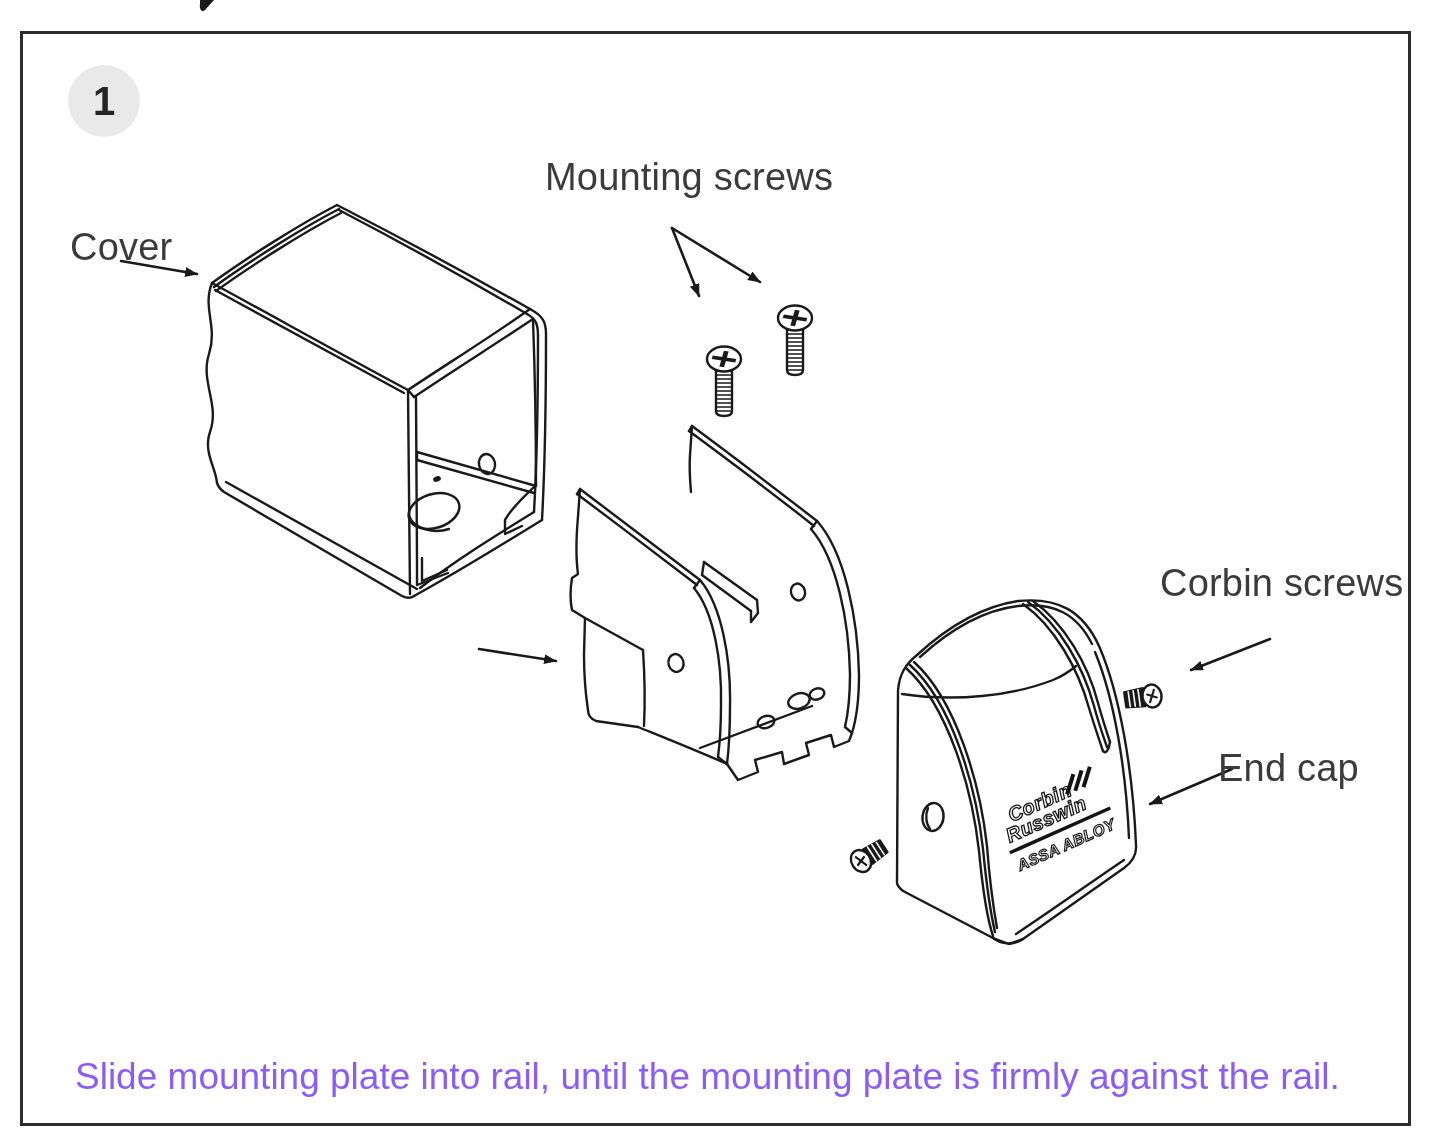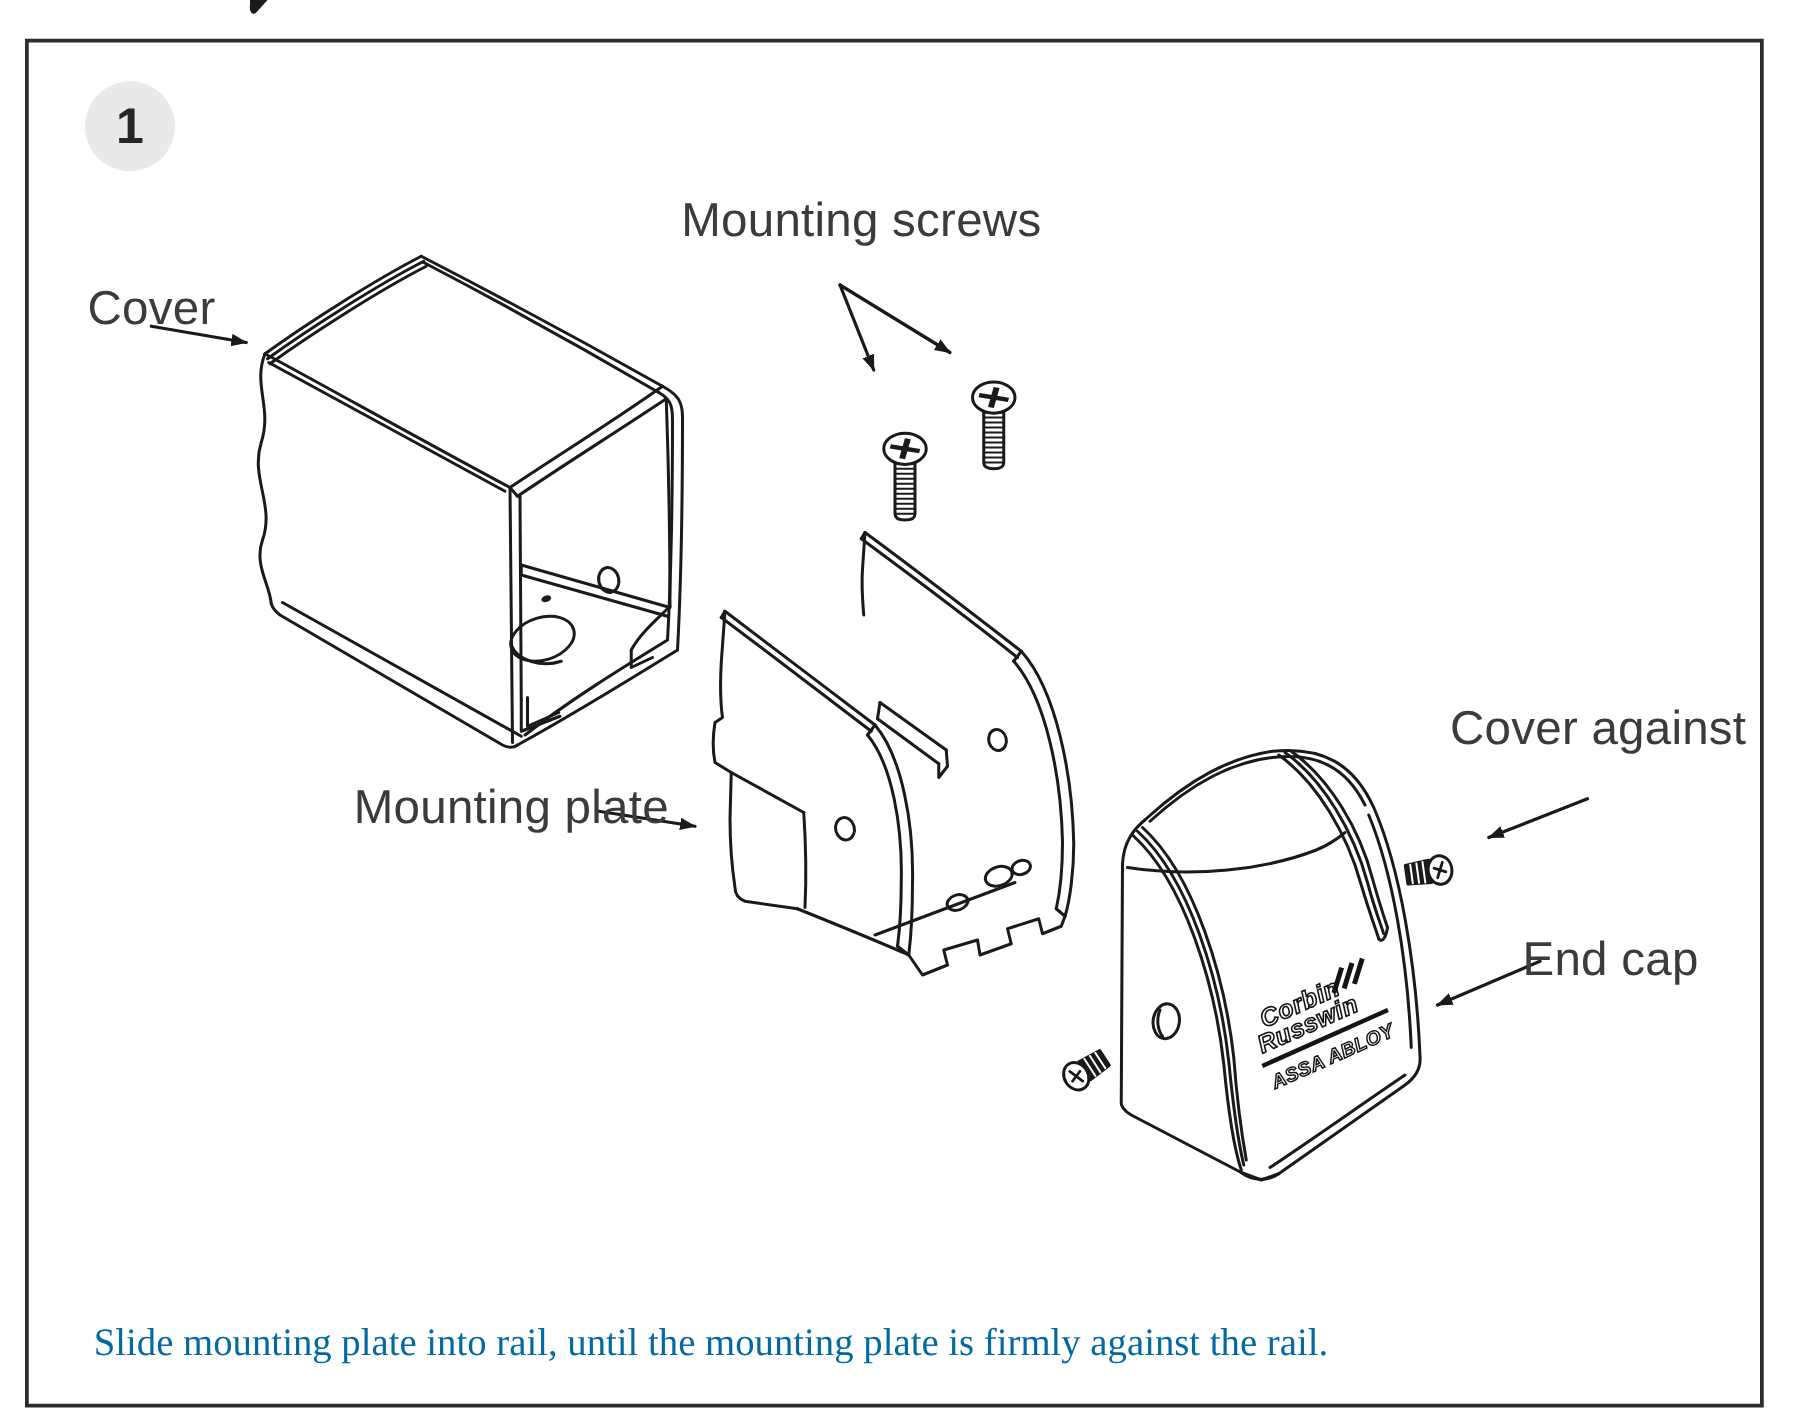--- a/index.html
+++ b/index.html
@@ -14,21 +14,21 @@
   #stepCircle{
     position:absolute;left:68px;top:65px;width:72px;height:72px;border-radius:50%;
     background:#e9e9e9;display:flex;align-items:center;justify-content:center;
     font-size:40px;font-weight:bold;color:#252525;
   }
   .lbl{
     position:absolute;color:#3b3b3b;font-size:38px;line-height:37px;
     letter-spacing:0.2px;white-space:nowrap;
   }
   #caption{
-    position:absolute;left:75px;top:1056px;color:#0369a1;font-size:31px;white-space:nowrap;font-family:Liberation Serif, serif;
+    position:absolute;left:75px;top:1056px;color:#8b5cf6;font-size:37px;white-space:nowrap;
   }
   svg{position:absolute;left:0;top:0;}
   .brand{
     font-family:"Liberation Sans","DejaVu Sans",sans-serif;
     font-weight:bold;font-style:italic;fill:#ffffff;stroke:#141414;
   }
 </style>
 </head>
 <body>
 
@@ -209,23 +209,22 @@
       <text class="brand" x="-8" y="48" font-size="15.5" stroke-width="1.2" letter-spacing="0.5">ASSA ABLOY</text>
     </g>
   </svg>
 
   <div class="lbl" style="left:70px;top:229px">Cover</div>
 
   <div class="lbl" style="left:545px;top:159px">
     <div>Mounting screws</div>
   </div>
 
-  <div class="lbl" style="left:283px;top:628px">Mounting plate</div>
 
   <div class="lbl" style="left:1160px;top:565px">
-    <div>Cover against</div>
+    <div>Corbin screws</div>
   </div>
 
   <div class="lbl" style="left:1218px;top:750px">End cap</div>
 
   <div id="caption">Slide mounting plate into rail, until the mounting plate is firmly against the rail.</div>
 
 </div>
 
 </body></html>

